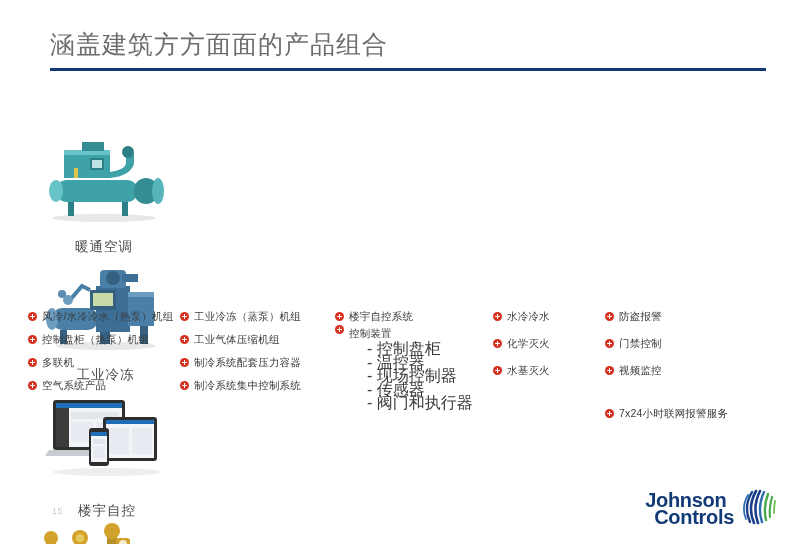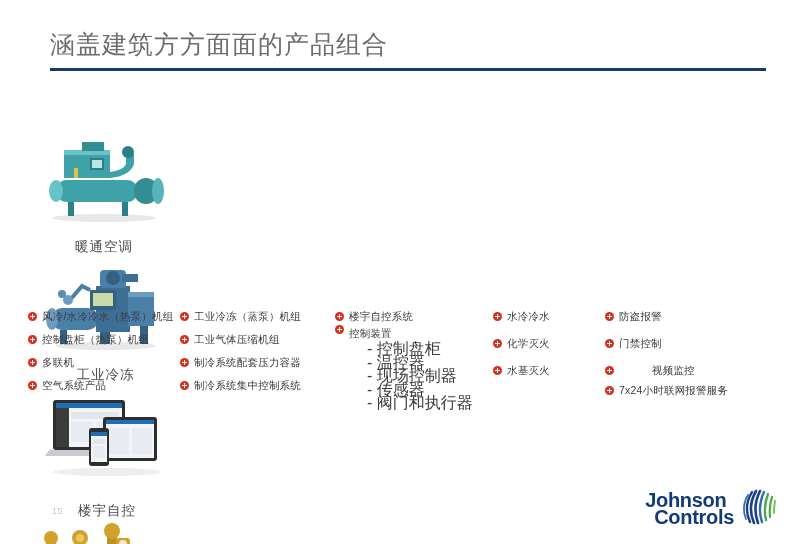--- a/index.html
+++ b/index.html
@@ -408,21 +408,21 @@
 
     <div class="bcol bcol-5">
       <div class="bullet-item" style="margin-bottom:14px;">
         <span class="bullet-icon"></span>
         <span class="bullet-text">防盗报警</span>
       </div>
       <div class="bullet-item" style="margin-bottom:14px;">
         <span class="bullet-icon"></span>
         <span class="bullet-text">门禁控制</span>
       </div>
-      <div class="bullet-item" style="margin-bottom:7px;gap:33px;">
+      <div class="bullet-item" style="margin-bottom:30px;">
         <span class="bullet-icon"></span>
         <span class="bullet-text">视频监控</span>
       </div>
       <div class="bullet-item">
         <span class="bullet-icon"></span>
         <span class="bullet-text">7x24小时联网报警服务</span>
       </div>
     </div>
   </div>
 

